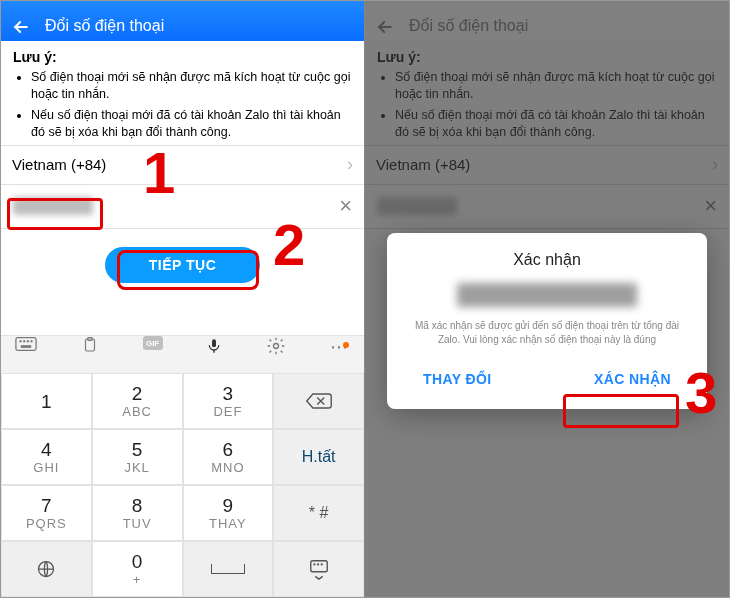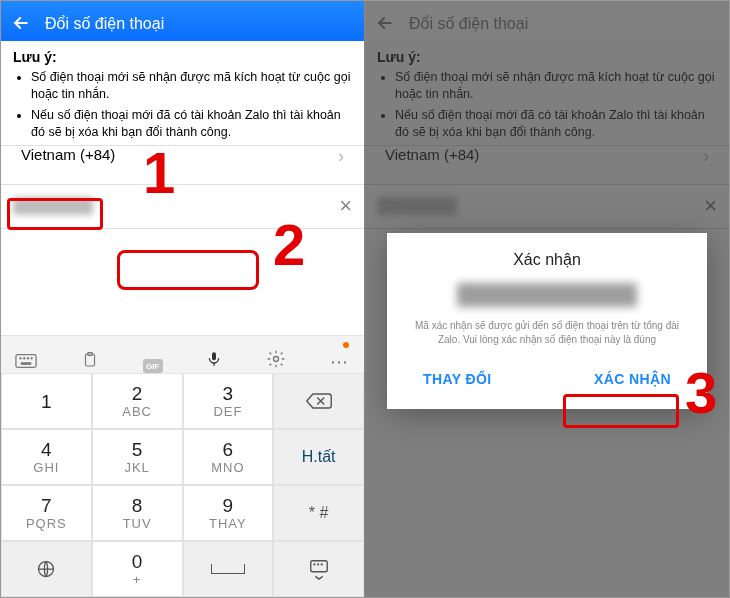--- a/index.html
+++ b/index.html
@@ -2,60 +2,60 @@
 <html><head>
 <meta charset="utf-8">
 <style>
   * { margin: 0; padding: 0; box-sizing: border-box; font-family: -apple-system, Helvetica, Arial, sans-serif; }
   body { background: #fff; width: 730px; height: 598px; overflow: hidden; position: relative; }
   .container { display: flex; width: 100%; height: 100%; border: 1px solid #999; }
   .panel { position: relative; height: 100%; overflow: hidden; }
   .panel-left { width: 365px; border-right: 1px solid #888; }
   .panel-right { width: 365px; }
 
-  .header { height: 40px; display: flex; align-items: flex-end; padding: 8px 10px; gap: 14px; }
+  .header { height: 40px; display: flex; align-items: flex-start; padding: 16px 10px; gap: 14px; }
   .header-left { background: linear-gradient(180deg, #1e88ff, #0a6eff); color: #fff; }
   .header-right { background: #e9e9e9; color: #8d8d8d; }
   .back-icon svg { display: block; }
   .header-title { font-size: 16px; font-weight: 500; }
 
   .notice { padding: 8px 12px 0; }
   .notice-title { font-size: 14px; font-weight: 700; margin-bottom: 4px; }
   .notice ul { list-style: disc; padding-left: 18px; }
   .notice li { font-size: 12.5px; line-height: 1.35; margin-bottom: 4px; }
 
-  .country-row { height: 40px; border-top: 1px solid #e0e0e0; border-bottom: 1px solid #e0e0e0; display: flex; align-items: flex-start; padding: 0 20px; justify-content: space-between; font-size: 15px; }
+  .country-row { height: 40px; border-top: 1px solid #e0e0e0; border-bottom: 1px solid #e0e0e0; display: flex; align-items: center; padding: 0 11px; justify-content: space-between; font-size: 15px; }
   .chevron { color: #bbb; font-size: 18px; }
 
   .phone-row { height: 44px; border-bottom: 1px solid #e0e0e0; display: flex; align-items: center; padding: 0 12px; justify-content: space-between; }
   .phone-blur { width: 80px; height: 18px; background: #bdbdbd; filter: blur(3px); border-radius: 2px; }
   .clear-x { color: #888; font-size: 22px; font-weight: 300; }
 
   .continue-wrap { display: flex; justify-content: center; padding: 18px 0 10px; }
   .continue-btn { background: #0a9cff; color: #fff; border: none; border-radius: 22px; padding: 10px 44px; font-size: 14px; font-weight: 700; letter-spacing: .5px; }
 
   
   .kbd { position: absolute; bottom: 0; left: 0; right: 0; background: #f3f3f3; }
-  .kbd-top { height: 38px; display: flex; align-items: flex-end; justify-content: space-between; padding: 0 14px; color: #7a7a7a; border-top: 1px solid #e2e2e2; position: relative; }
+  .kbd-top { height: 38px; display: flex; align-items: flex-start; justify-content: space-between; padding: 0 14px; color: #7a7a7a; border-top: 1px solid #e2e2e2; position: relative; }
   .kbd-top .mic { color: #333; }
   .kbd-top .dot { position: absolute; right: 15px; top: 6px; width: 6px; height: 6px; background: #ff6a00; border-radius: 50%; }
   .kbd-grid { display: grid; grid-template-columns: repeat(4, 1fr); }
   .key { height: 56px; border: 1px solid #e2e2e2; display: flex; flex-direction: column; align-items: center; justify-content: center; background: #fff; }
   .key .dig { font-size: 19px; font-weight: 400; color: #222; }
   .key .sub { font-size: 13px; color: #888; letter-spacing: 1px; margin-top: -1px; }
   .key.func { background: #efefef; }
   .key.func .sub2 { font-size: 16px; color: #0c4a6e; font-weight: 500; }
   .key.func svg { display: block; }
   .overlay { position: absolute; inset: 0; background: rgba(0,0,0,0.45); }
   .panel-right .notice, .panel-right .country-row, .panel-right .phone-row { color: #4a4a4a; background: #e8e8e8; }
   .panel-right .notice { background: transparent; }
   .panel-right .body-bg { background: #e8e8e8; height: 100%; }
   .panel-right .country-row, .panel-right .phone-row { border-color: #cfcfcf; }
 
-  .dialog { position: absolute; left: 22px; right: 22px; top: 232px; background: #fff; border-radius: 0; padding: 18px 16px 10px; box-shadow: 0 6px 30px rgba(0,0,0,.3); }
+  .dialog { position: absolute; left: 22px; right: 22px; top: 232px; background: #fff; border-radius: 8px; padding: 18px 16px 10px; box-shadow: 0 6px 30px rgba(0,0,0,.3); }
   .dialog-title { text-align: center; font-size: 16px; font-weight: 500; color: #222; margin-bottom: 14px; }
   .dialog-phone { height: 24px; margin: 0 auto 12px; width: 180px; background: #9e9e9e; filter: blur(4px); border-radius: 2px; }
   .dialog-msg { text-align: center; font-size: 10px; color: #888; line-height: 1.4; margin-bottom: 16px; padding: 0 6px; }
   .dialog-actions { display: flex; justify-content: space-between; padding: 0 10px 4px; gap: 36px; }
   .dialog-btn { background: none; border: none; color: #1e88ff; font-size: 14px; font-weight: 700; padding: 8px 10px; letter-spacing: .4px; }
 
   
   .callout-box { position: absolute; border: 3px solid #e30000; border-radius: 4px; pointer-events: none; }
   .callout-num { position: absolute; color: #e30000; font-size: 58px; font-weight: 900; font-family: Arial, sans-serif; pointer-events: none; }
 
@@ -88,20 +88,23 @@
     <div class="country-row">
       <span>Vietnam (+84)</span>
       <span class="chevron">›</span>
     </div>
 
     <div class="phone-row">
       <span class="phone-blur"></span>
       <span class="clear-x">×</span>
     </div>
 
+    <div class="continue-wrap">
+      <button class="continue-btn">TIẾP TỤC</button>
+    </div>
 
     <div class="kbd">
       <div class="kbd-top">
         <span>
           <svg width="22" height="16" viewBox="0 0 24 16" fill="none" stroke="#7a7a7a" stroke-width="1.4">
               <rect x="1" y="1" width="22" height="14" rx="2"></rect>
               <circle cx="6" cy="5" r=".6" fill="#7a7a7a"></circle>
               <circle cx="10" cy="5" r=".6" fill="#7a7a7a"></circle>
               <circle cx="14" cy="5" r=".6" fill="#7a7a7a"></circle>
               <circle cx="18" cy="5" r=".6" fill="#7a7a7a"></circle>

